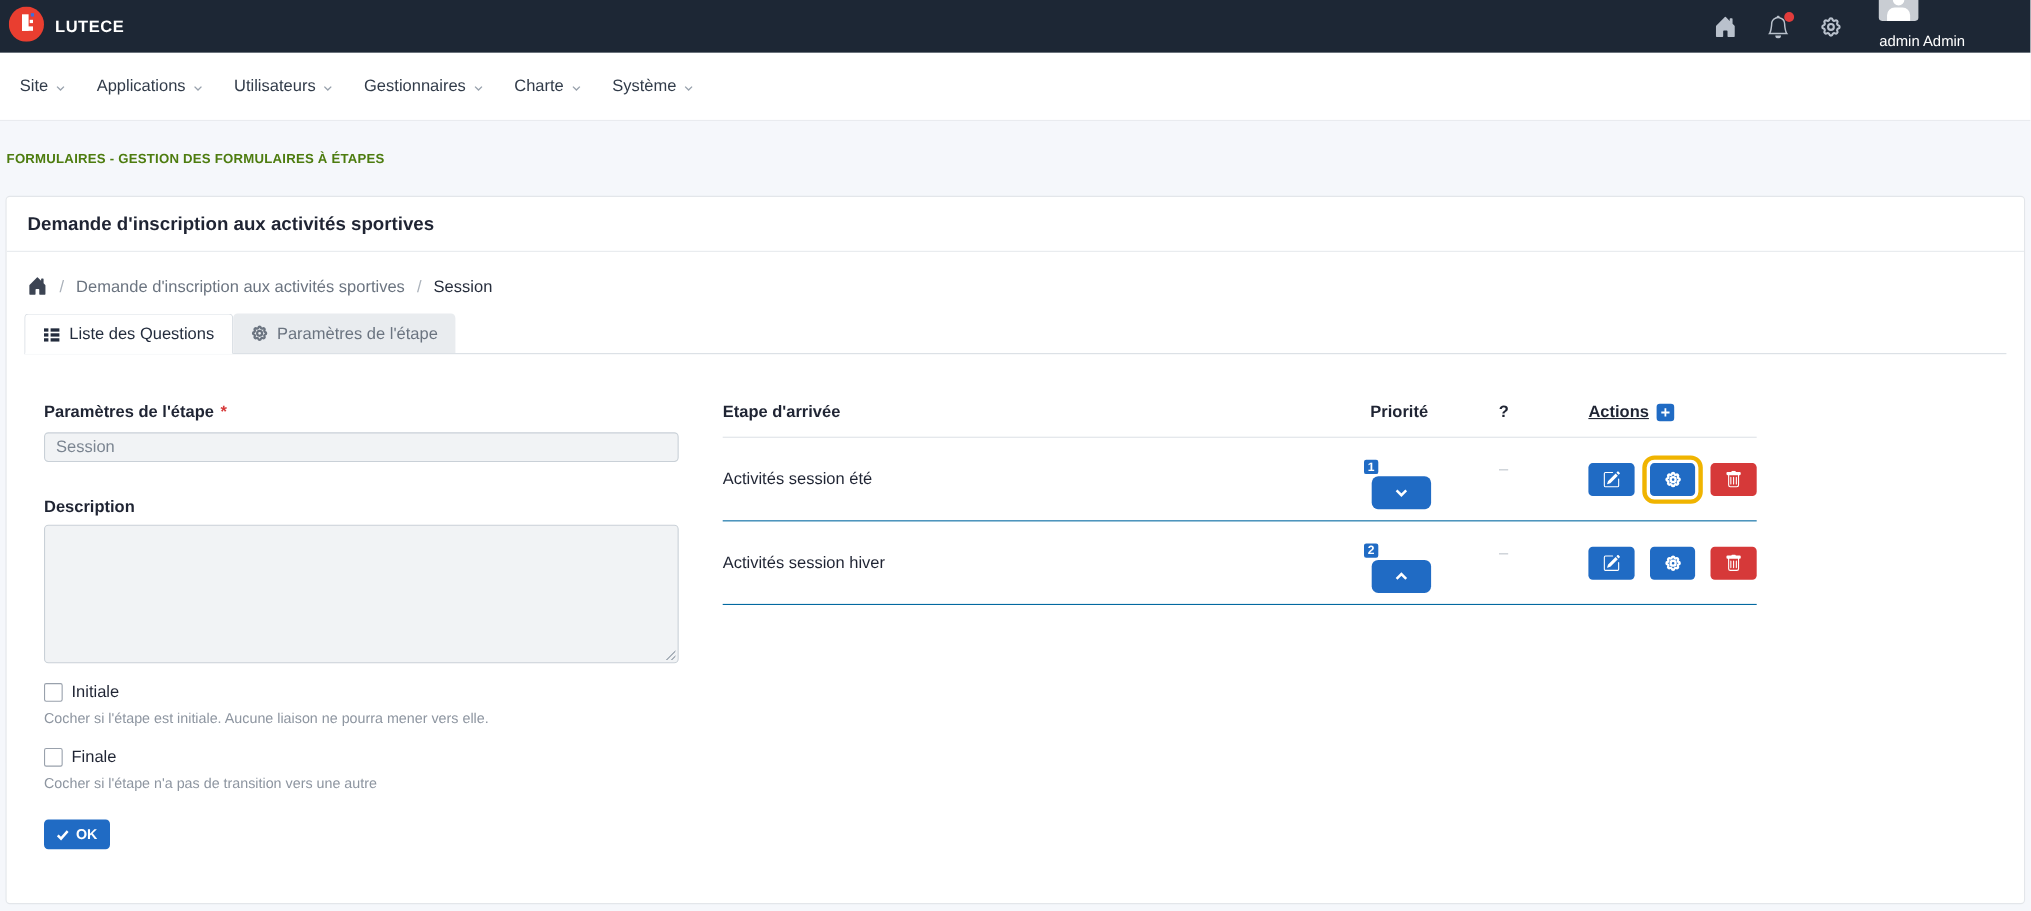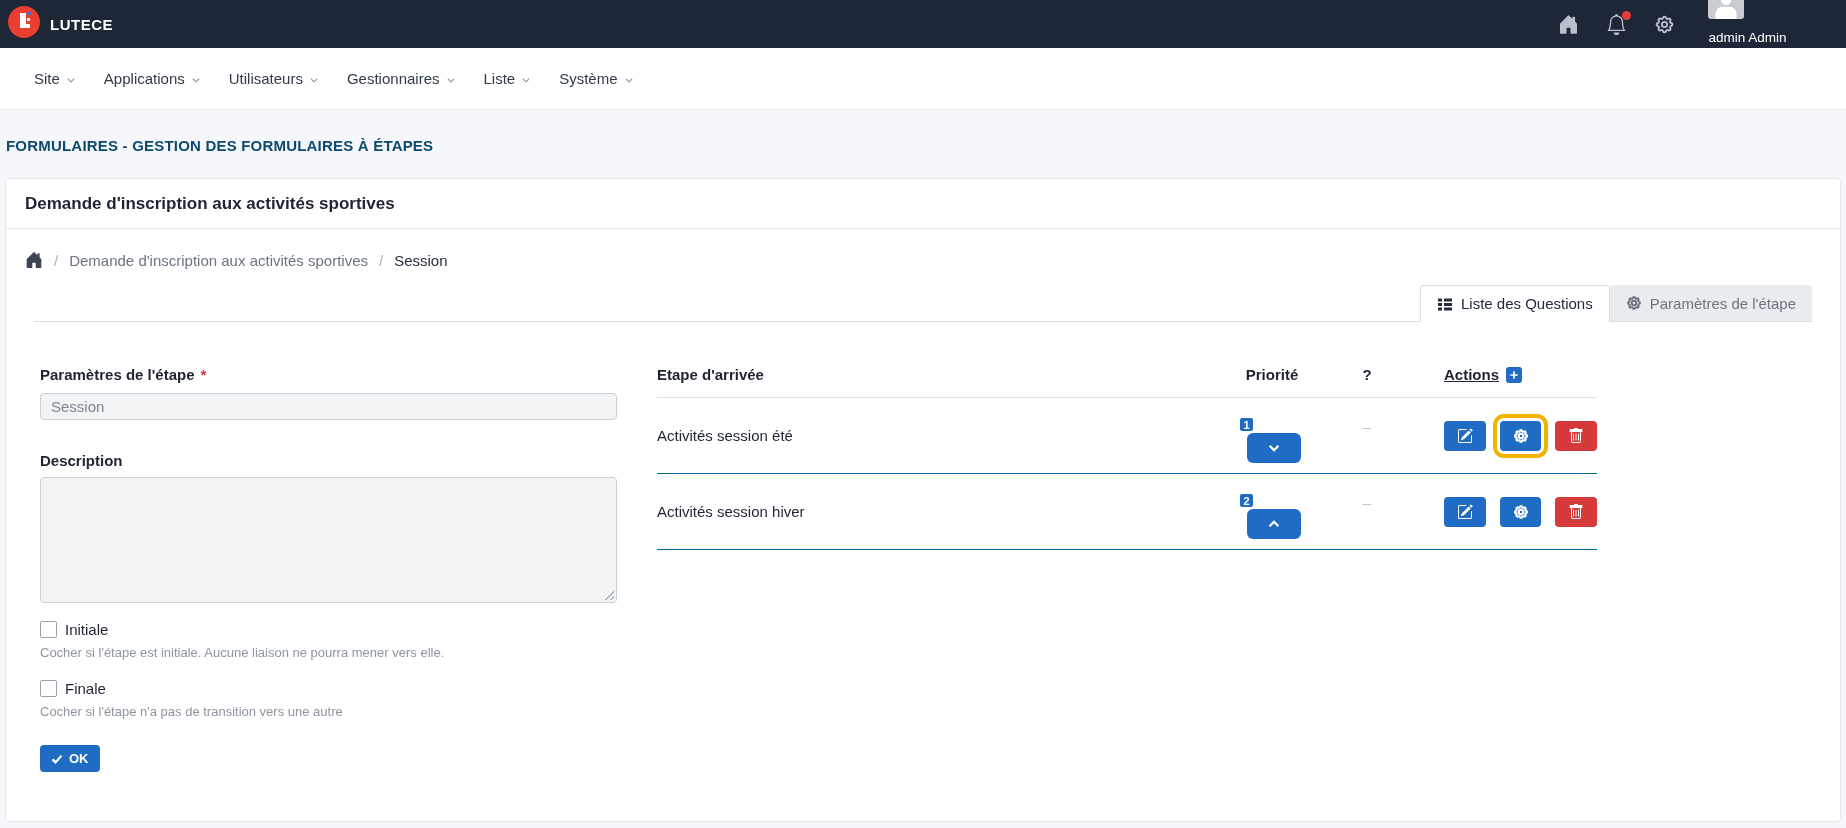--- a/index.html
+++ b/index.html
@@ -18,42 +18,42 @@
   .bell-dot { position:absolute; top:-3px; right:-4px; width:9px; height:9px;
               border-radius:50%; background:#e23c3c; }
   .userbox { display:flex; align-items:flex-start; gap:10px; margin-left:6px;flex-direction:column; }
   .avatar { width:36px; height:36px; background:#c9cdd3; border-radius:3px;
             display:flex; align-items:flex-end; justify-content:center; overflow:hidden; }
   .avatar svg { width:28px; height:28px; color:#fff; }
   .usertext { color:#fff; font-size:13.5px; line-height:1.3; }
 
   
   .navbar { height:62px; background:#fff; border-bottom:1px solid #e9ebef;
-            display:flex; align-items:center; padding-left:20px; }
+            display:flex; align-items:center; padding-left:4px; }
   .nav-item { display:flex; align-items:center; gap:6px; padding:0 14px;
               font-size:15px; color:#313b49; cursor:pointer; }
   .nav-caret { width:10px; height:10px; color:#98a1ac; margin-top:2px; }
   .nav-caret svg { width:100%; height:100%; display:block; }
 
   
-  .module-title { margin:27px 0 27px 6px; font-size:15px; font-weight:bold;
-                  color:#0c4a6e; height:14px; letter-spacing:.2px; }
+  .module-title { margin:27px 0 27px 6px; font-size:12px; font-weight:bold;
+                  color:#4d7c0f; height:14px; letter-spacing:.2px; }
   .card { margin:0 5px; background:#fff; border:1px solid #e3e6ea; border-radius:4px;
           height:644px; overflow:hidden; }
   .card-header { padding:15px 19px 14px; border-bottom:1px solid #e7eaee; }
   .card-title { font-size:17px; font-weight:bold; color:#1f2433; }
 
   .crumb-row { height:56px; display:flex; align-items:center; padding:6px 19px 0; }
   .crumb-home { width:18px; height:18px; color:#3c4453; cursor:pointer; }
   .crumb-home svg { width:100%; height:100%; display:block; }
   .crumb-sep { color:#aab1ba; font-size:15px; margin:0 11px; }
   .crumb-link { color:#6b7480; font-size:15px; cursor:pointer; }
   .crumb-current { color:#262d3c; font-size:15px; }
 
-  .tabs { margin:0 28px; display:flex; border-bottom:1px solid #d9dee4;justify-content:flex-end; }
+  .tabs { margin:0 16px; display:flex; border-bottom:1px solid #d9dee4; }
   .tab { display:flex; align-items:center; gap:8px; padding:9px 16px; font-size:15px;
          border-radius:4px 4px 0 0; cursor:pointer; }
   .tab.active { background:#fff; border:1px solid #d9dee4; border-bottom:1px solid #fff;
                 margin-bottom:-1px; color:#232c3d; }
   .tab.secondary { background:#e9ecef; color:#6b7480; border:none; }
   .tab-icon { width:16px; height:16px; }
   .tab-icon svg { width:100%; height:100%; display:block; }
 
   .content { display:flex; padding:44px 0 0 34px; }
 
@@ -193,21 +193,21 @@
   </div>
   <div class="nav-item">
     <span>Gestionnaires</span>
     <span class="nav-caret">
         <svg viewBox="0 0 16 16" fill="none" stroke="currentColor" stroke-width="2">
           <path d="M3 6l5 5 5-5"></path>
         </svg>
       </span>
   </div>
   <div class="nav-item">
-    <span>Liste</span>
+    <span>Charte</span>
     <span class="nav-caret">
         <svg viewBox="0 0 16 16" fill="none" stroke="currentColor" stroke-width="2">
           <path d="M3 6l5 5 5-5"></path>
         </svg>
       </span>
   </div>
   <div class="nav-item">
     <span>Système</span>
     <span class="nav-caret">
         <svg viewBox="0 0 16 16" fill="none" stroke="currentColor" stroke-width="2">

